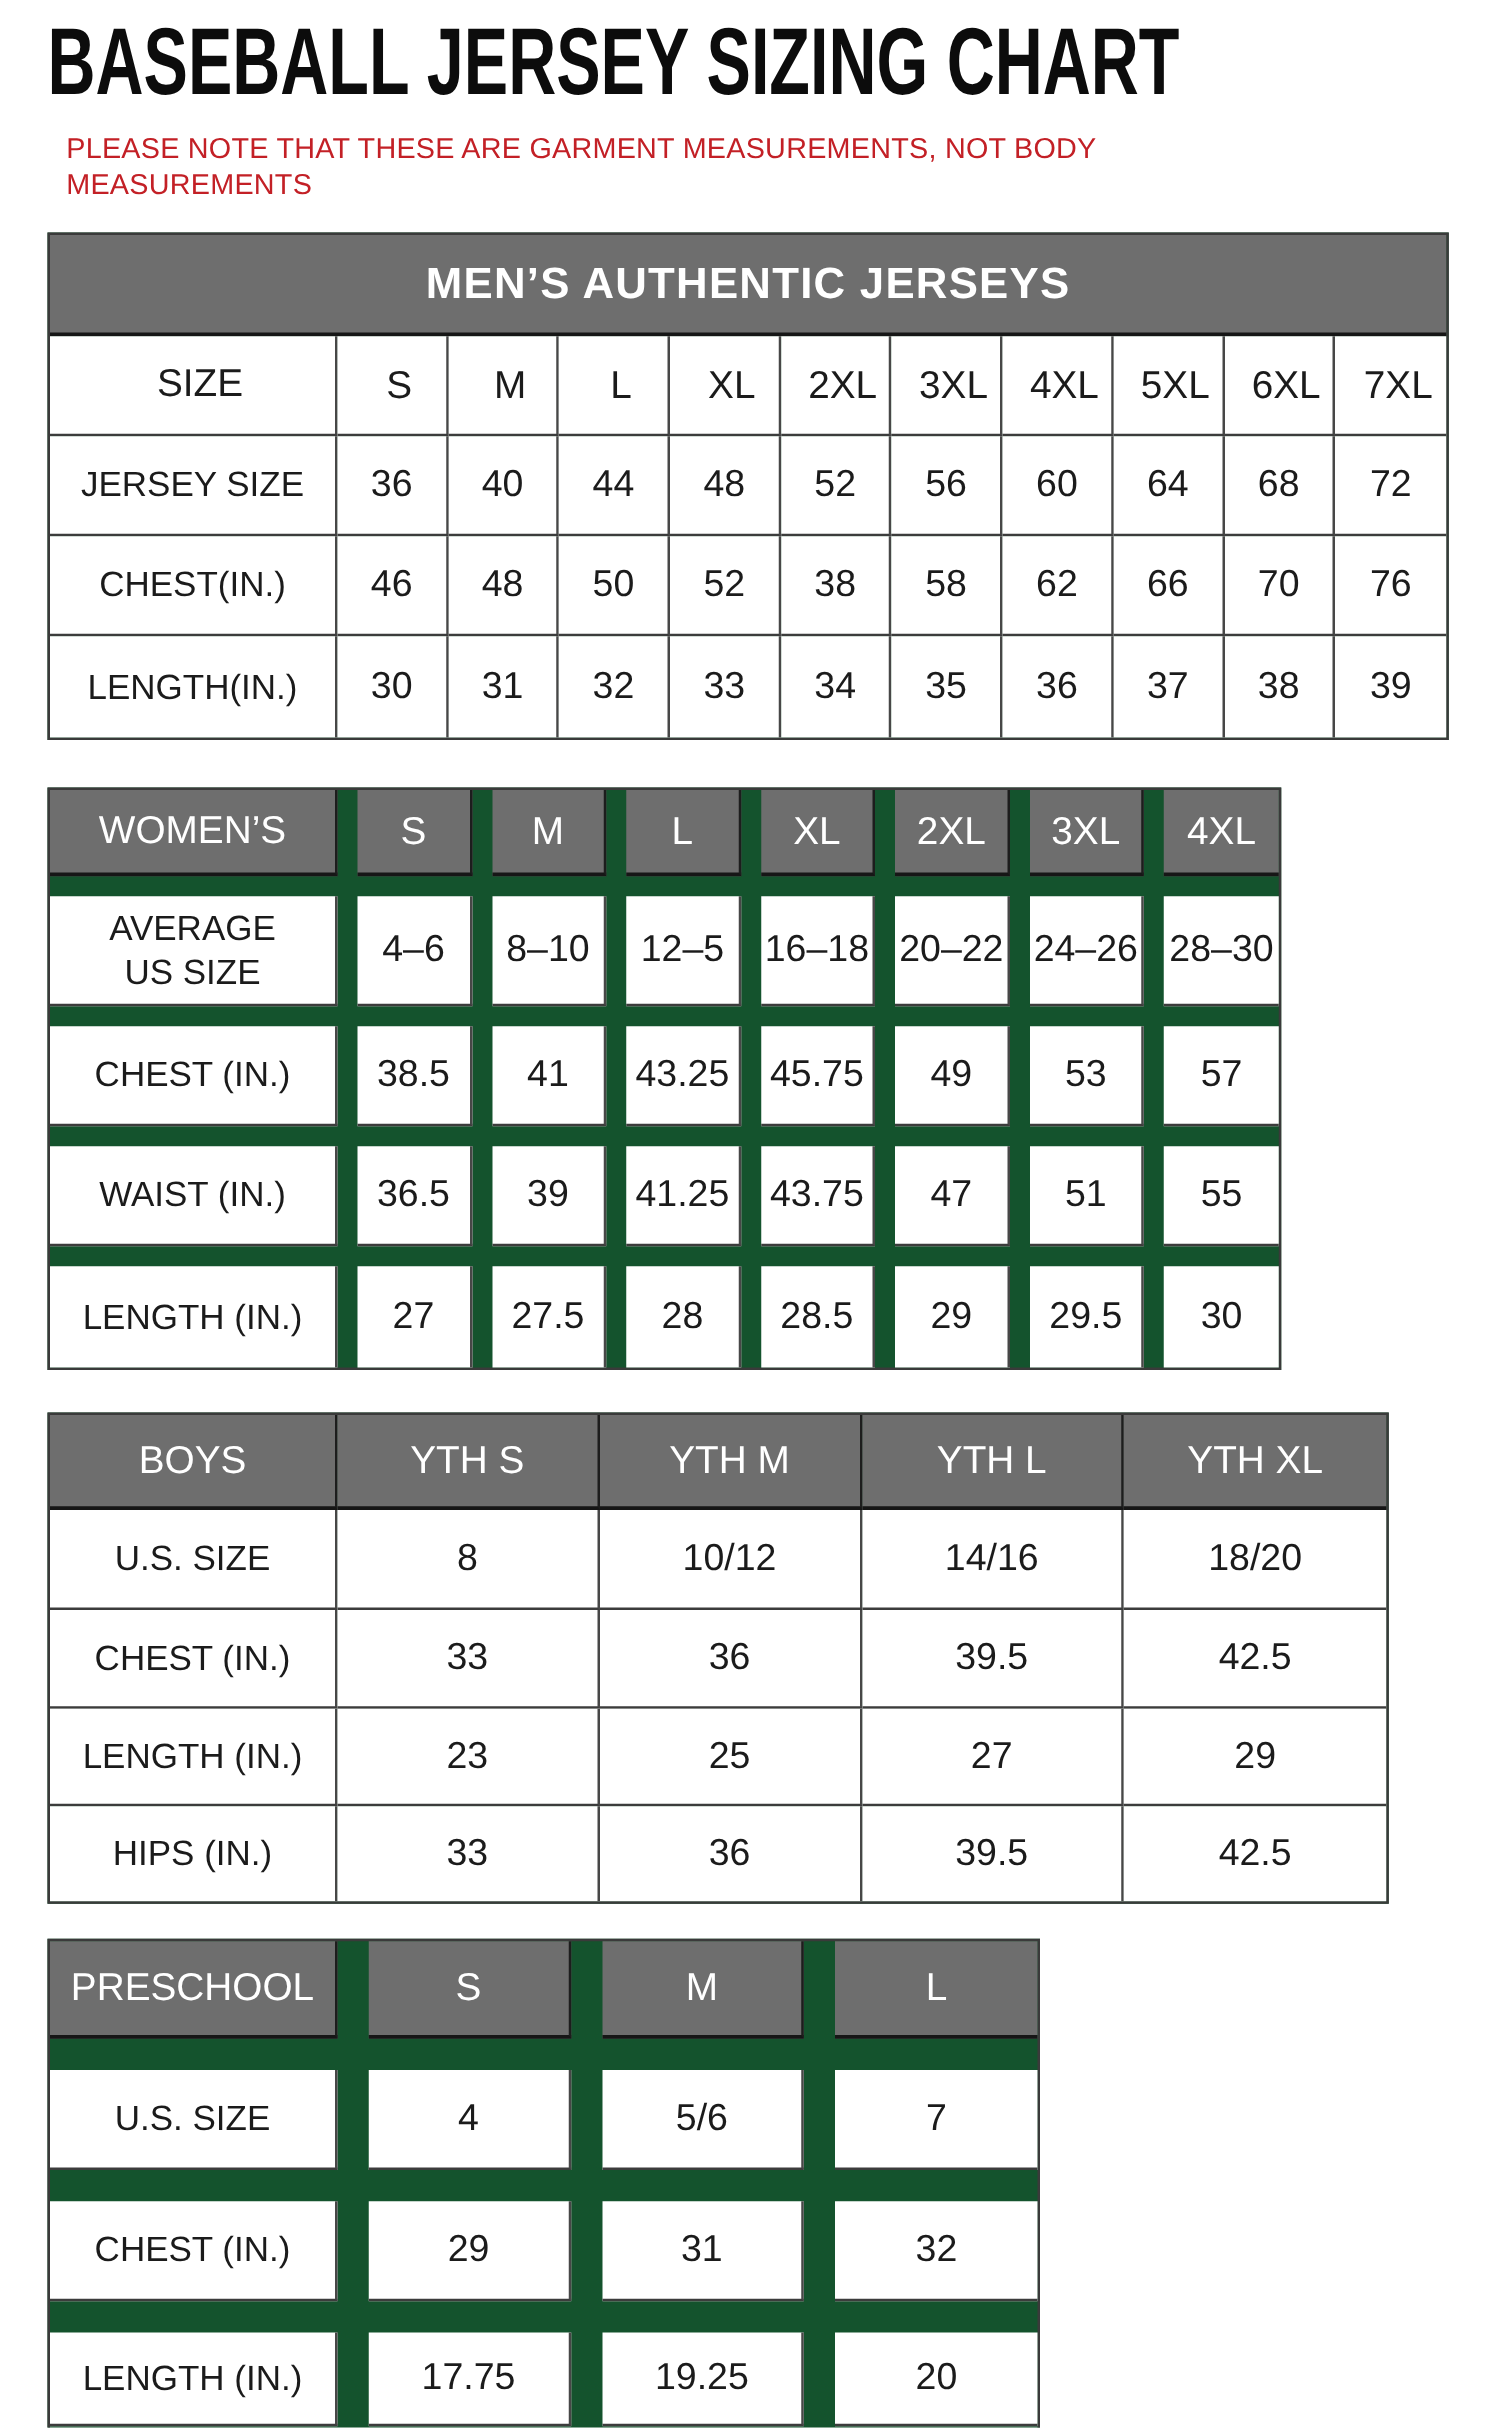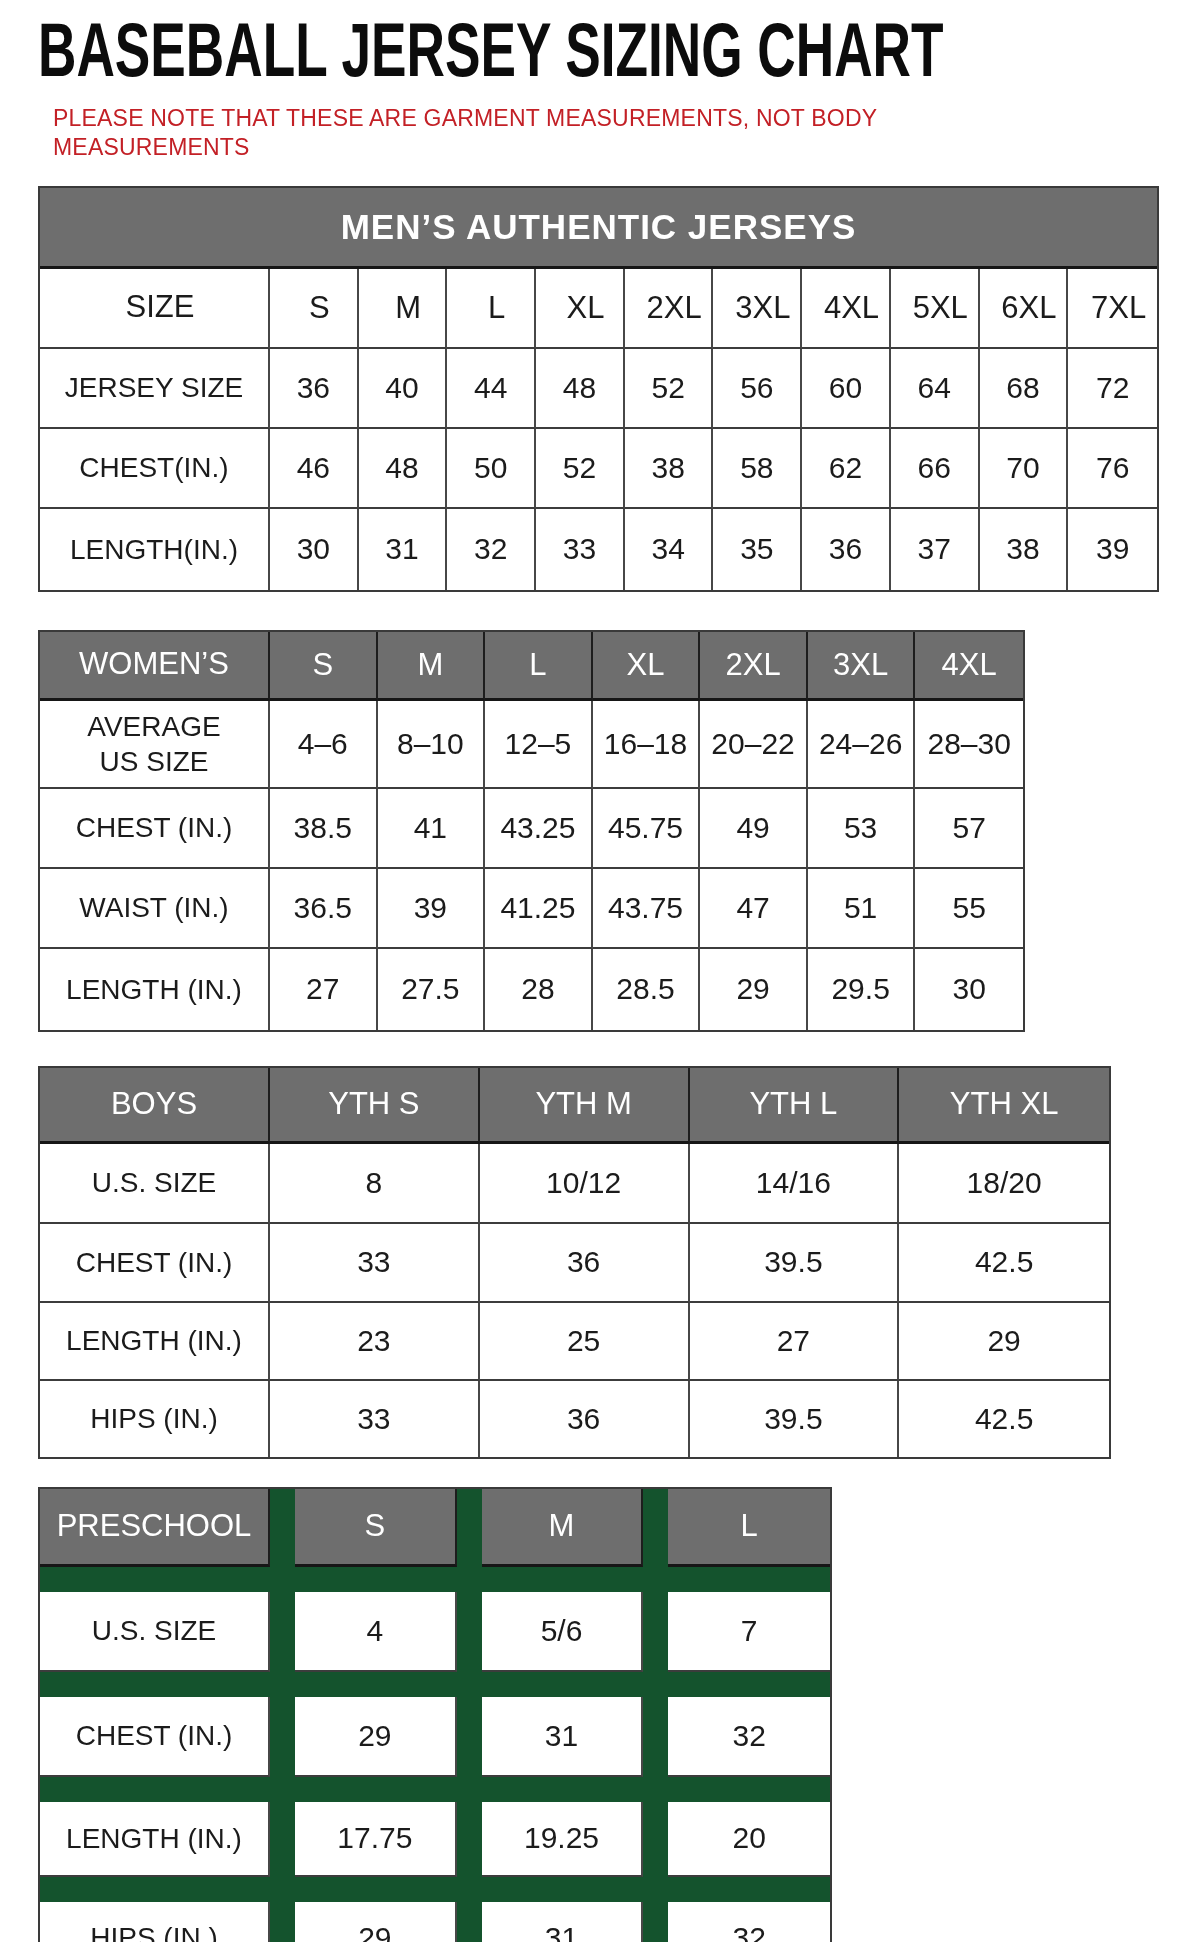--- a/index.html
+++ b/index.html
@@ -32,21 +32,21 @@
     letter-spacing:0.2px;
     margin-left:15px;
   }
 
   .sizing-table{
     display:grid;
     border:2px solid var(--border-dark);
     background:#14532d;
   }
   .table-mens     {width:1121px;margin-top:24px;grid-template-rows:81px 80px 80px 80px 81px;}
-  .table-womens   {width:987px; margin-top:38px;grid-template-rows:69px 88px 80px 80px 81px;}
+  .table-womens   {width:987px; margin-top:38px;grid-template-rows:69px 88px 80px 80px 81px;gap:16px;}
   .table-boys     {width:1073px; margin-top:34px;grid-template-rows:76px 80px 79px 78px 76px;}
   .table-preschool{width:794px; margin-top:28px;grid-template-rows:78px 80px 80px 75px 72px;}
 
   .cell{
     display:flex;align-items:center;justify-content:center;
     border-right:2px solid #474747;
     border-bottom:2px solid #3c3c3c;
     font-size:30px;
     background:#fff;
   }

